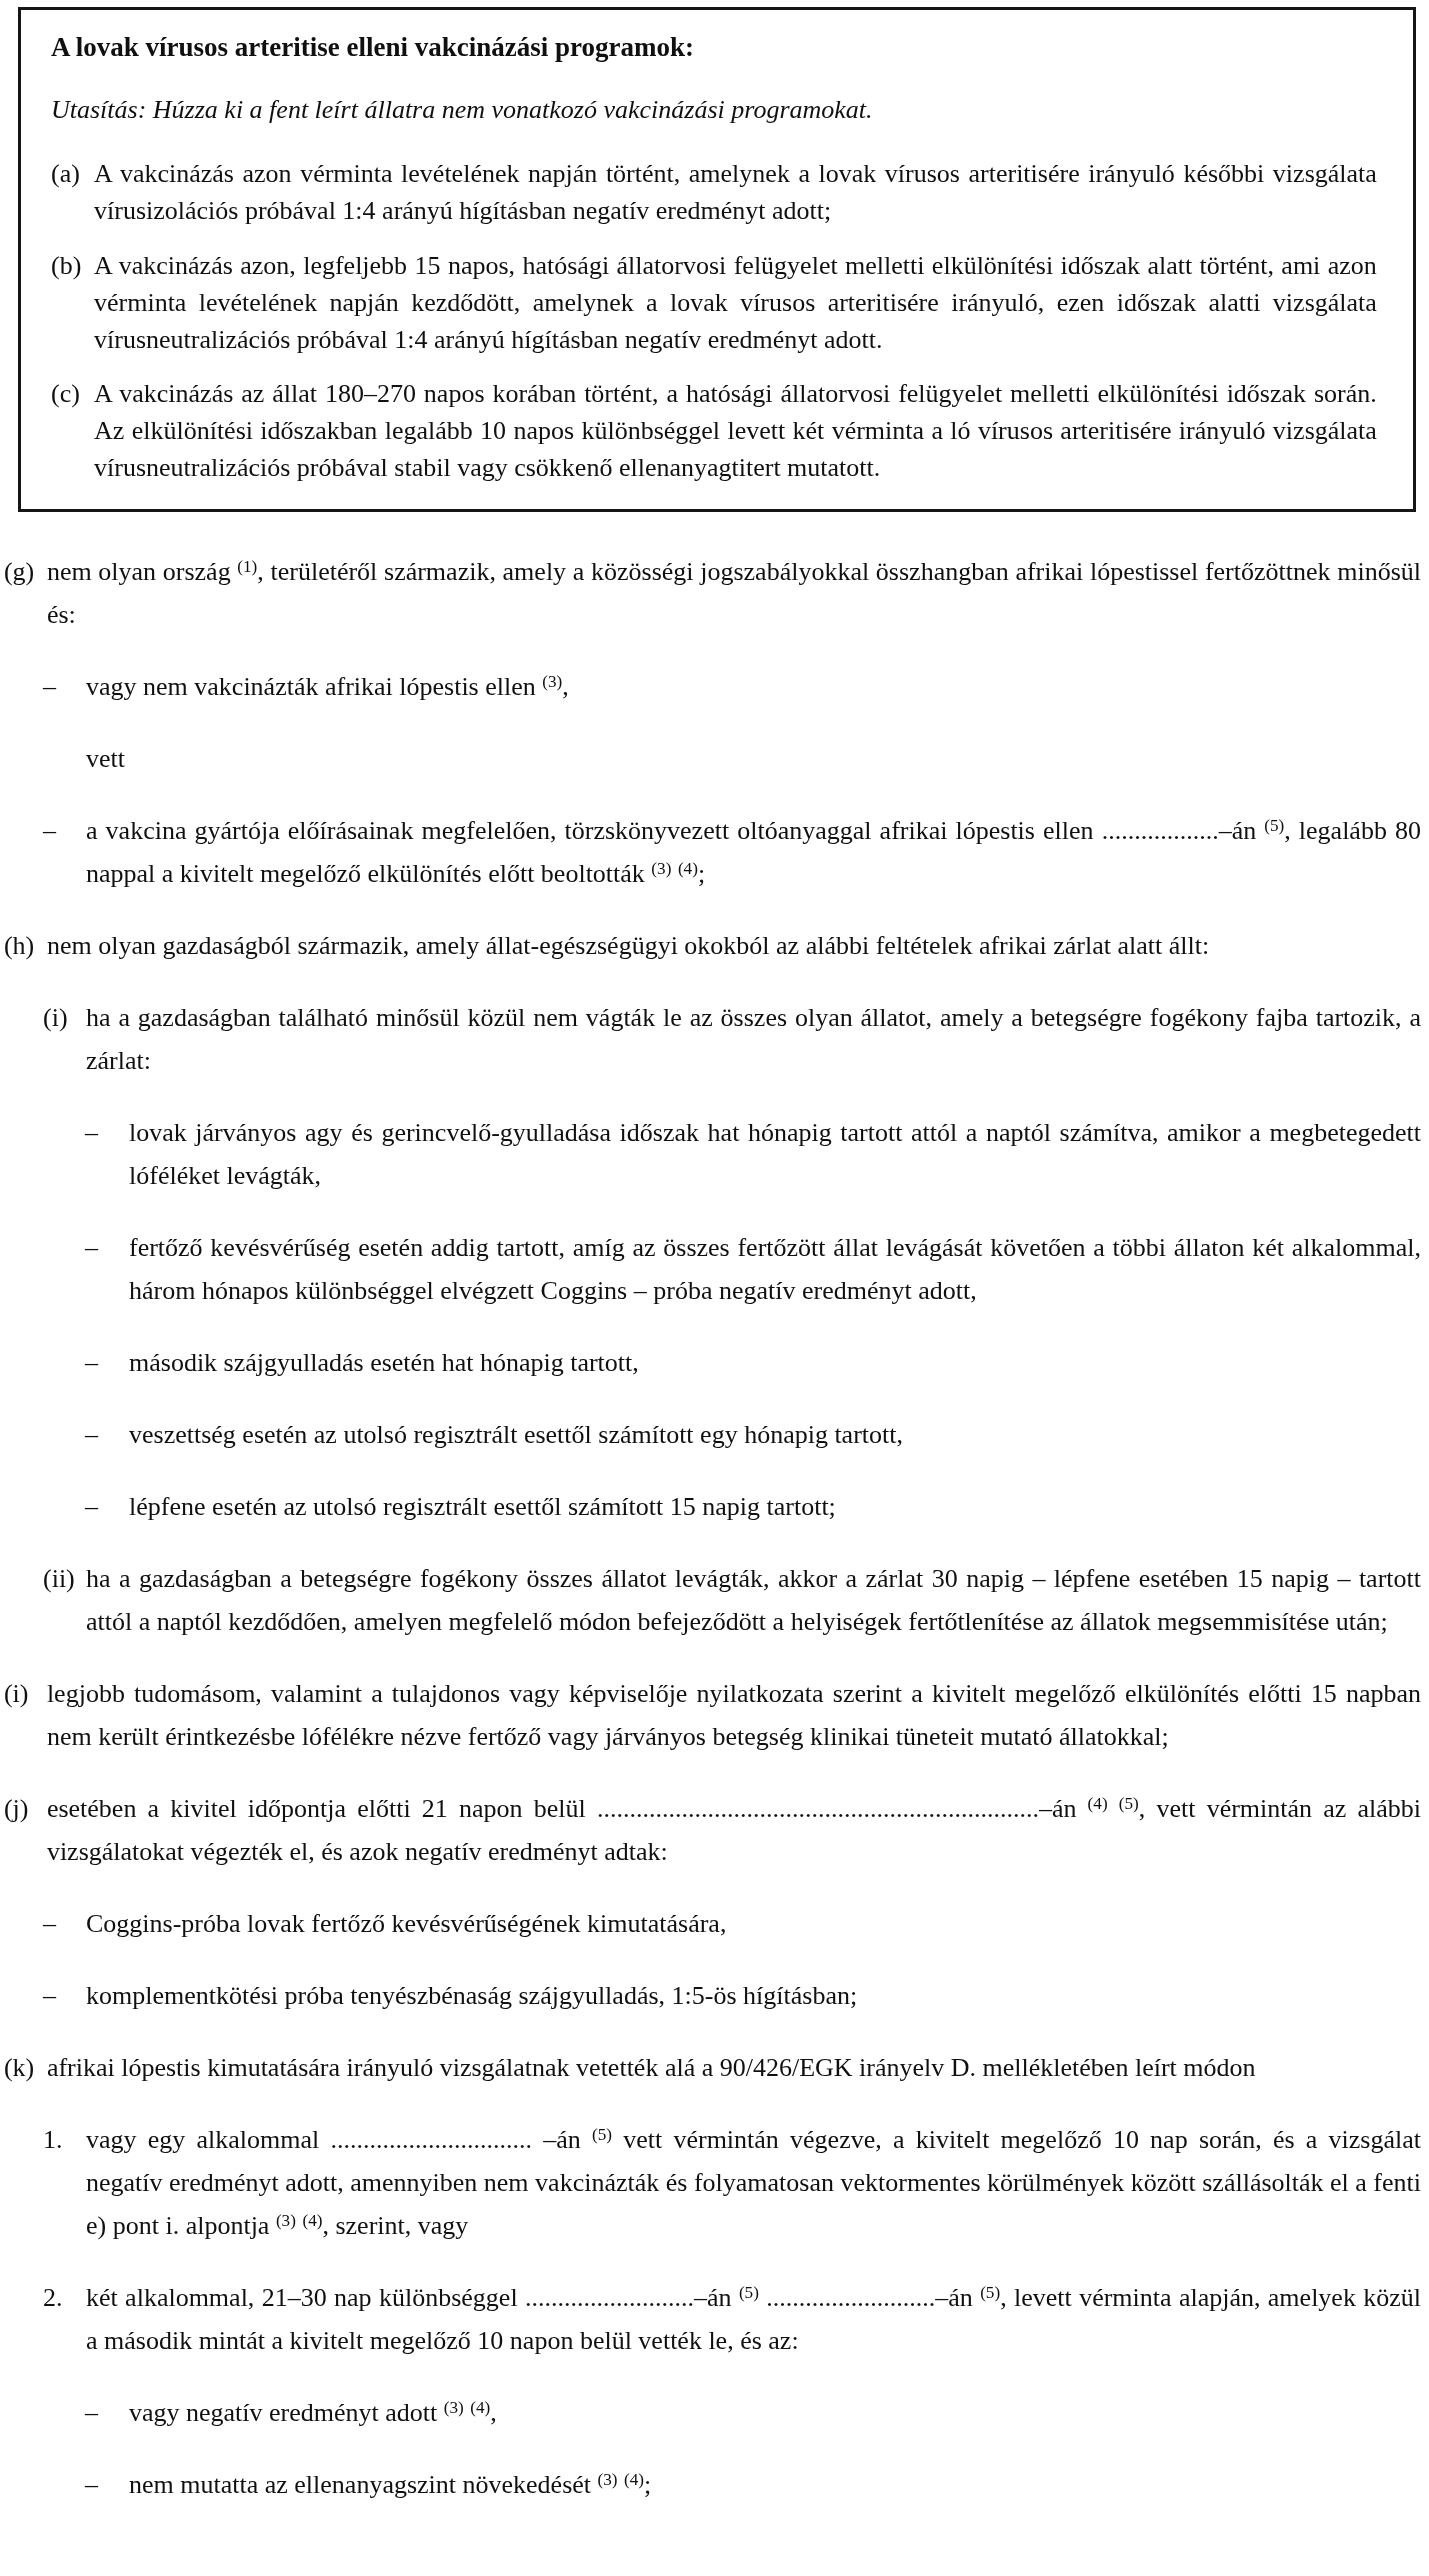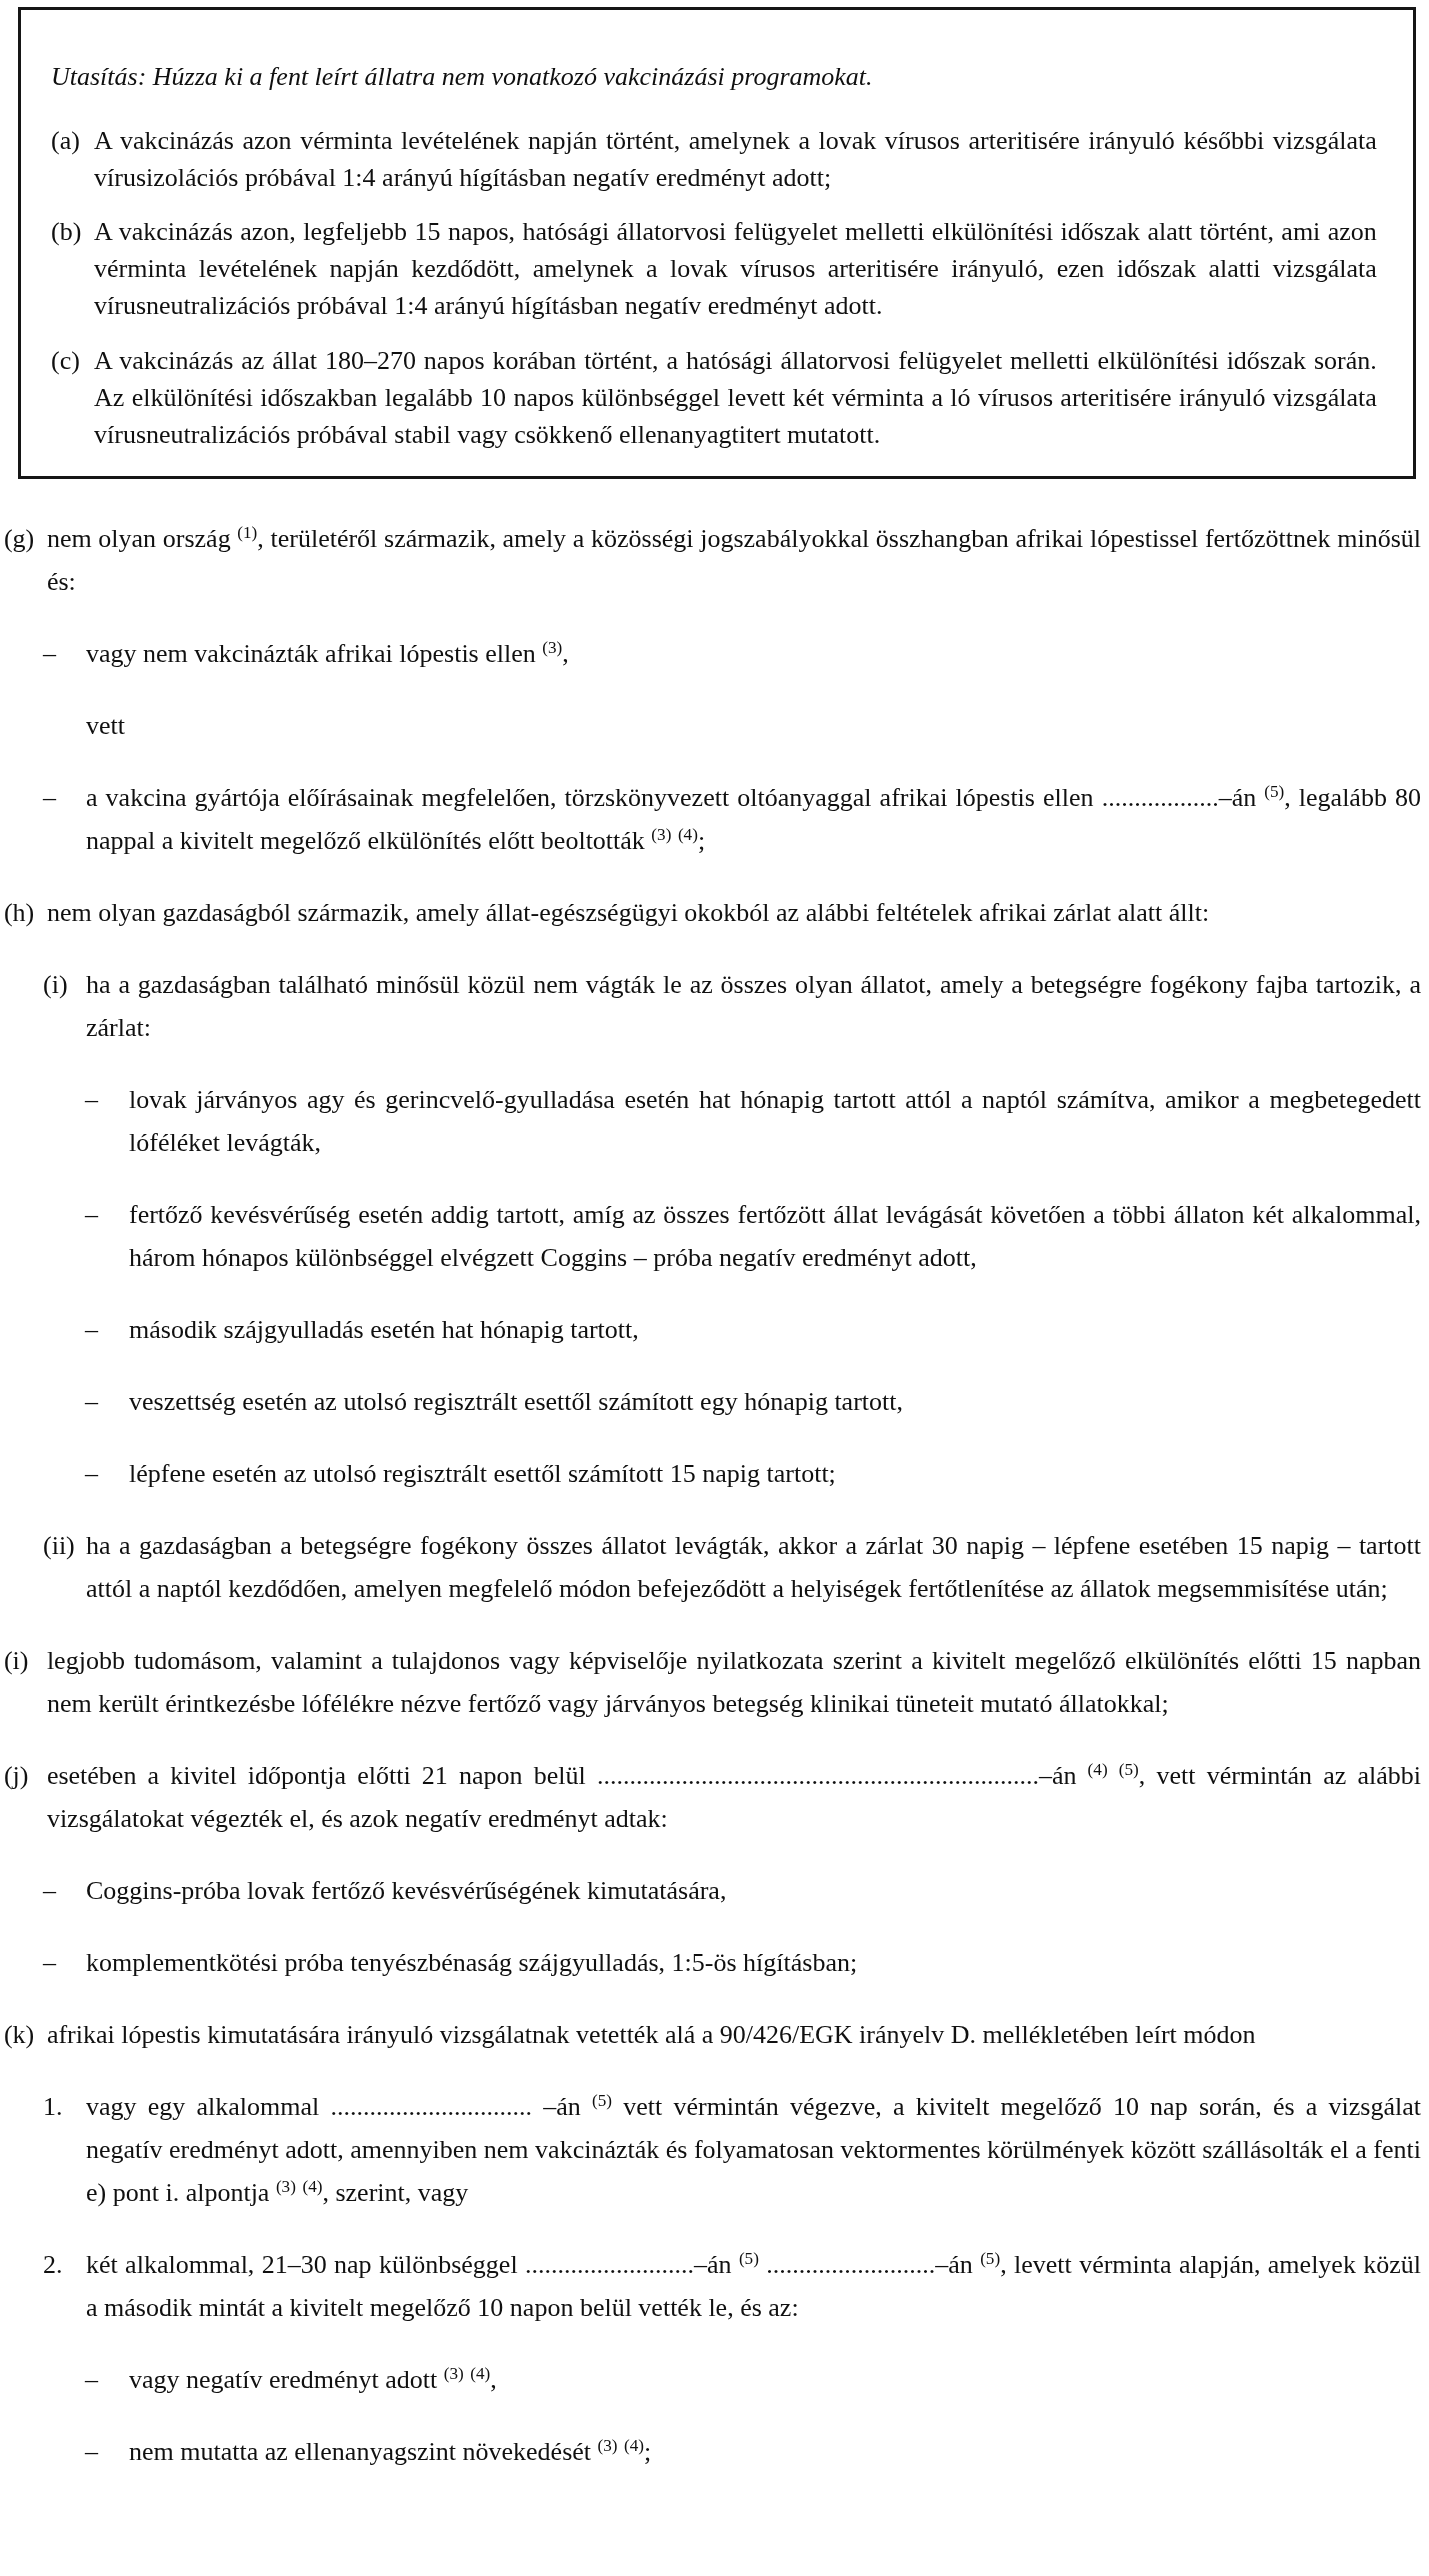--- a/index.html
+++ b/index.html
@@ -53,20 +53,21 @@
     top: -0.5em;
     white-space: nowrap;
   }
 </style>
 </head>
 <body>
 
 <div class="page">
 
   <div class="box">
+    <div class="box-title">A lovak vírusos arteritise elleni vakcinázási programok:</div>
     <div class="box-instruction">Utasítás: Húzza ki a fent leírt állatra nem vonatkozó vakcinázási programokat.</div>
     <div id="box-items">
         <div class="row b0">
           <span class="lab">(a)</span>
           <span class="txt">A vakcinázás azon vérminta levételének napján történt, amelynek a lovak vírusos arteritisére irányuló későbbi vizsgálata vírusizolációs próbával 1:4 arányú hígításban negatív eredményt adott;</span>
         </div>
         <div class="row b0">
           <span class="lab">(b)</span>
           <span class="txt">A vakcinázás azon, legfeljebb 15 napos, hatósági állatorvosi felügyelet melletti elkülönítési időszak alatt történt, ami azon vérminta levételének napján kezdődött, amelynek a lovak vírusos arteritisére irányuló, ezen időszak alatti vizsgálata vírusneutralizációs próbával 1:4 arányú hígításban negatív eredményt adott.</span>
         </div>
@@ -97,21 +98,21 @@
       <div class="row l0">
         <span class="lab">(h)</span>
         <span class="txt">nem olyan gazdaságból származik, amely állat-egészségügyi okokból az alábbi feltételek afrikai zárlat alatt állt:</span>
       </div>
       <div class="row l1">
         <span class="lab">(i)</span>
         <span class="txt">ha a gazdaságban található minősül közül nem vágták le az összes olyan állatot, amely a betegségre fogékony fajba tartozik, a zárlat:</span>
       </div>
       <div class="row l2">
         <span class="lab">–</span>
-        <span class="txt">lovak járványos agy és gerincvelő-gyulladása esetén hat hónapig tartott attól a naptól számítva, amikor a megbetegedett lóféléket levágták,</span>
+        <span class="txt">lovak járványos agy és gerincvelő-gyulladása időszak hat hónapig tartott attól a naptól számítva, amikor a megbetegedett lóféléket levágták,</span>
       </div>
       <div class="row l2">
         <span class="lab">–</span>
         <span class="txt">fertőző kevésvérűség esetén addig tartott, amíg az összes fertőzött állat levágását követően a többi állaton két alkalommal, három hónapos különbséggel elvégzett Coggins – próba negatív eredményt adott,</span>
       </div>
       <div class="row l2">
         <span class="lab">–</span>
         <span class="txt">második szájgyulladás esetén hat hónapig tartott,</span>
       </div>
       <div class="row l2">

